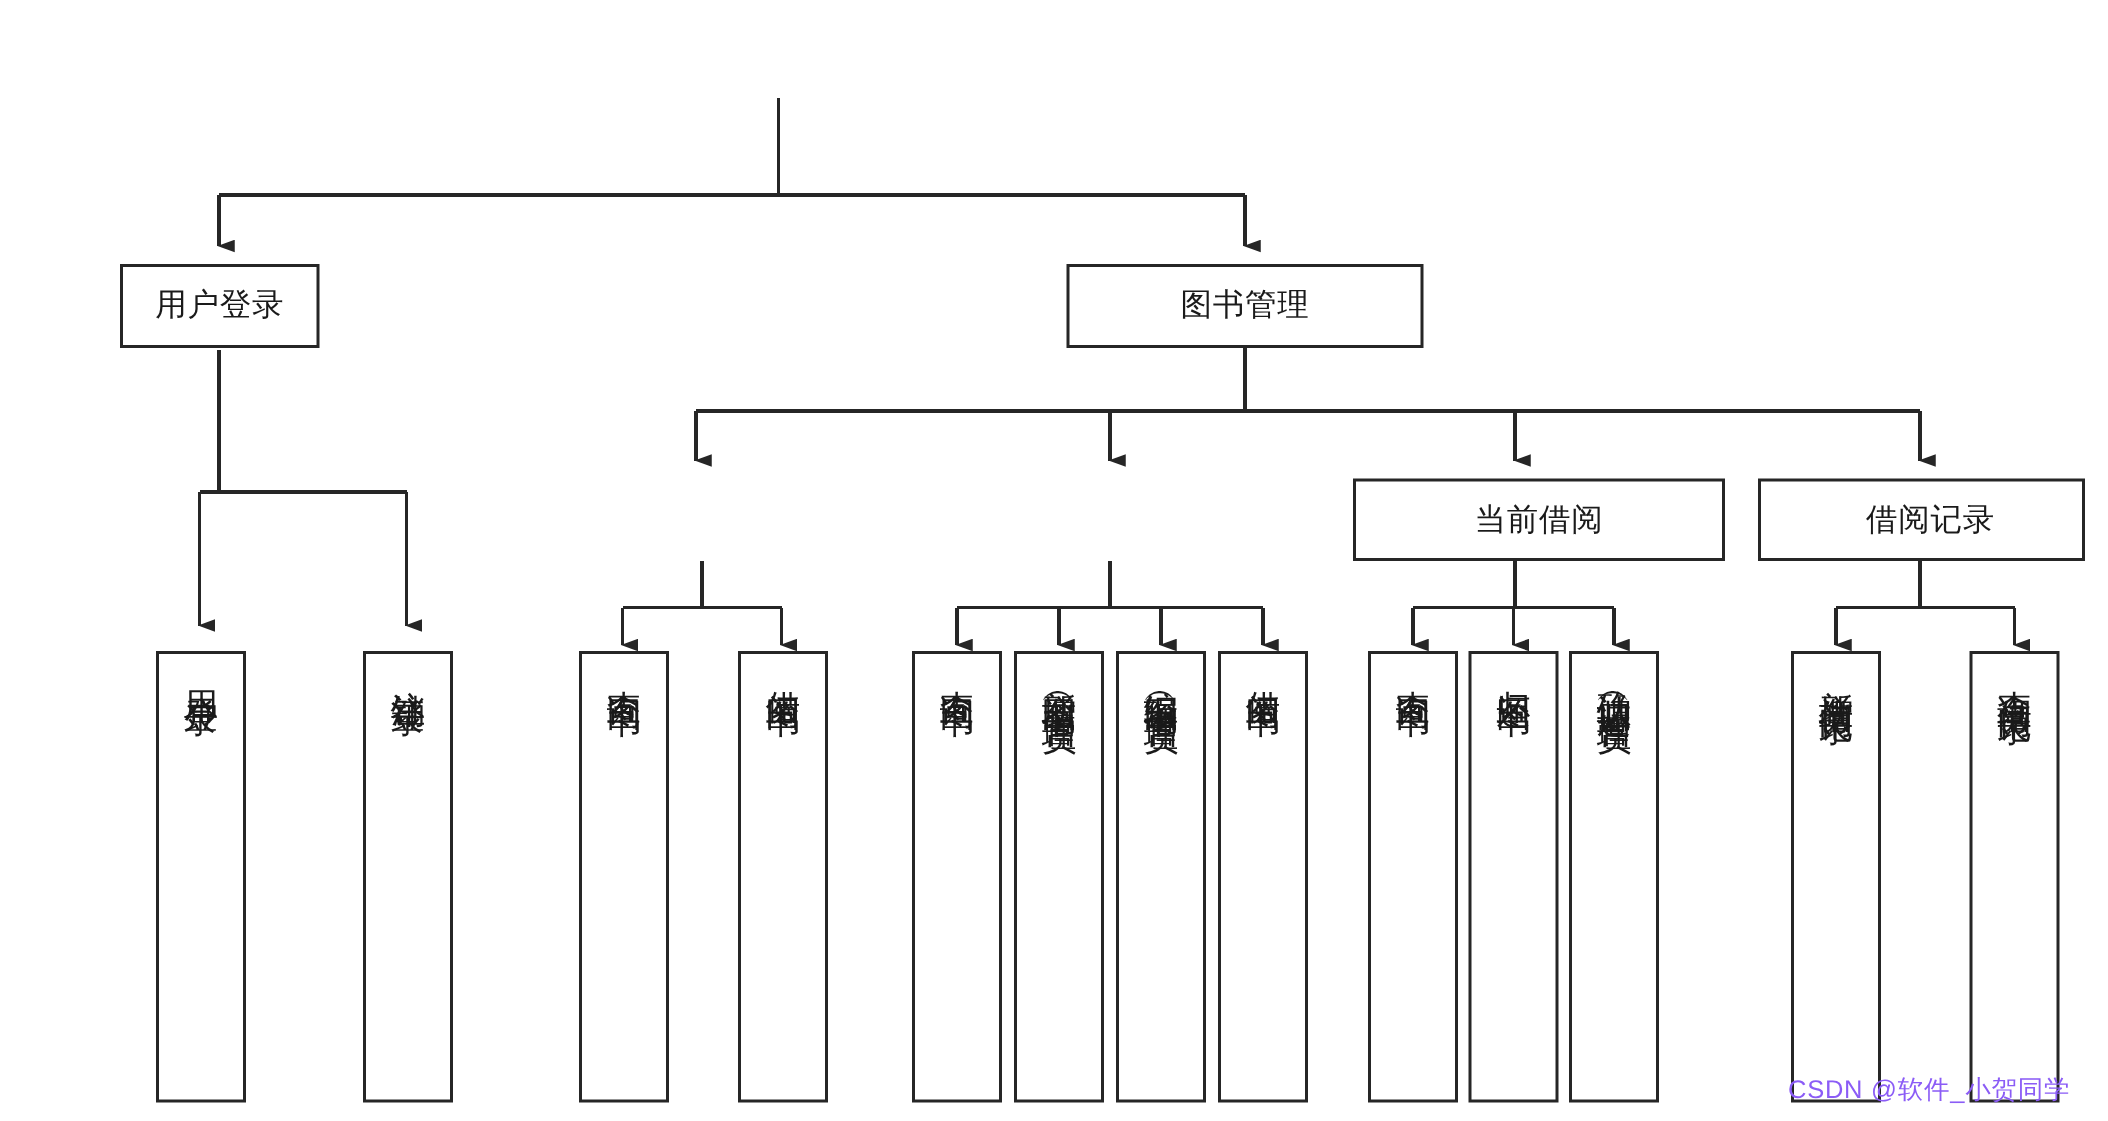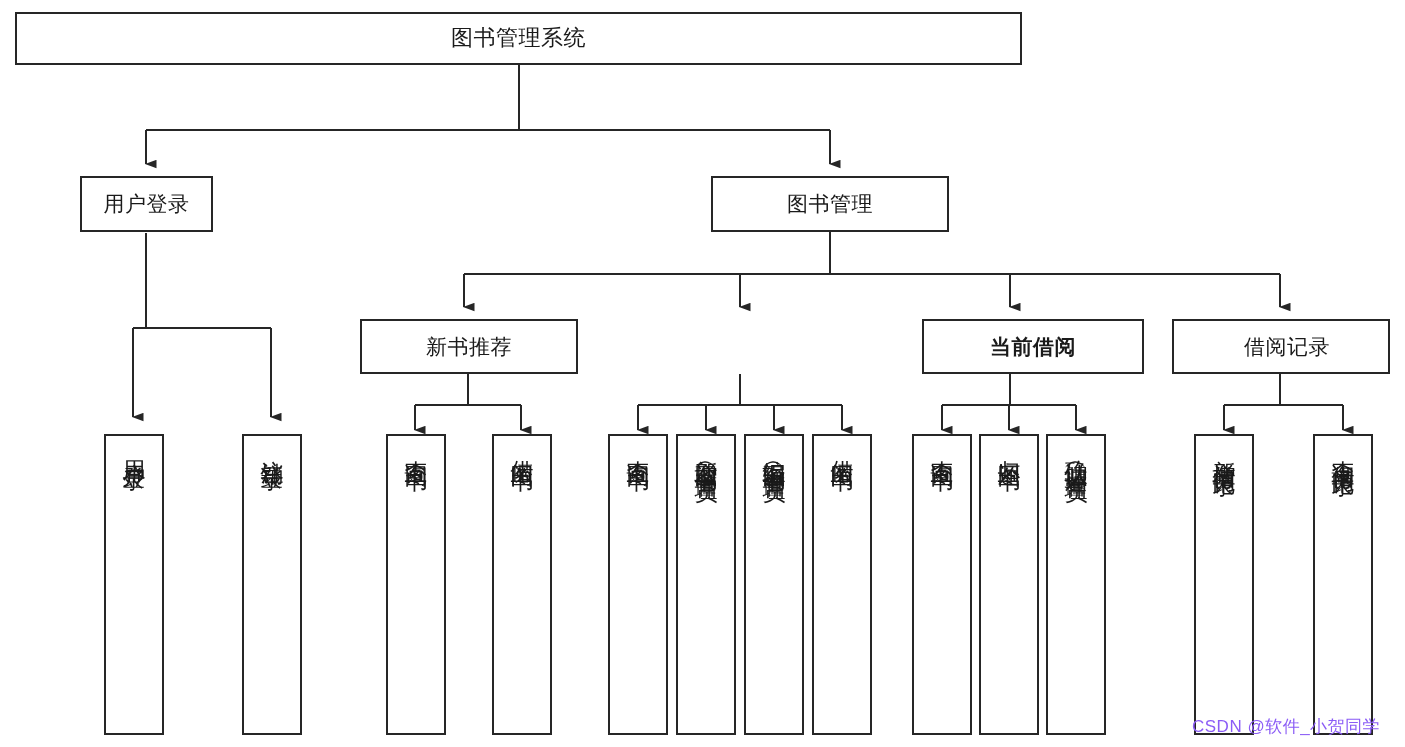--- a/index.html
+++ b/index.html
@@ -115,35 +115,29 @@
       <path d="M1009,405 L1009,430" marker-end="url(#arrowhead)"></path>
       <path d="M1076,405 L1076,430" marker-end="url(#arrowhead)"></path>
 
       <path d="M1280,374 L1280,405"></path>
       <path d="M1224,405 L1343,405"></path>
       <path d="M1224,405 L1224,430" marker-end="url(#arrowhead)"></path>
       <path d="M1343,405 L1343,430" marker-end="url(#arrowhead)"></path>
     </g>
   </svg>
 
-  <div class="node horizontal root" style="left:15px; top:12px; width:1007px; height:53px;">
-    <span class="label">图书管理系统</span>
-  </div>
 
   <div class="node horizontal" style="left:80px; top:176px; width:133px; height:56px;">
     <span class="label">用户登录</span>
   </div>
   <div class="node horizontal" style="left:711px; top:176px; width:238px; height:56px;">
     <span class="label">图书管理</span>
   </div>
 
-  <div class="node horizontal" style="left:360px; top:319px; width:218px; height:55px;">
-    <span class="label">新书推荐</span>
-  </div>
-  <div class="node horizontal" style="left:922px; top:319px; width:222px; height:55px;font-weight:bold;">
+  <div class="node horizontal" style="left:902px; top:319px; width:248px; height:55px;">
     <span class="label">当前借阅</span>
   </div>
   <div class="node horizontal" style="left:1172px; top:319px; width:218px; height:55px;padding-left:12px;">
     <span class="label">借阅记录</span>
   </div>
 
   <div class="node vertical" style="left:104px; top:434px; width:60px; height:301px;">
     <span class="label">用户登录</span>
   </div>
   <div class="node vertical" style="left:242px; top:434px; width:60px; height:301px;">

